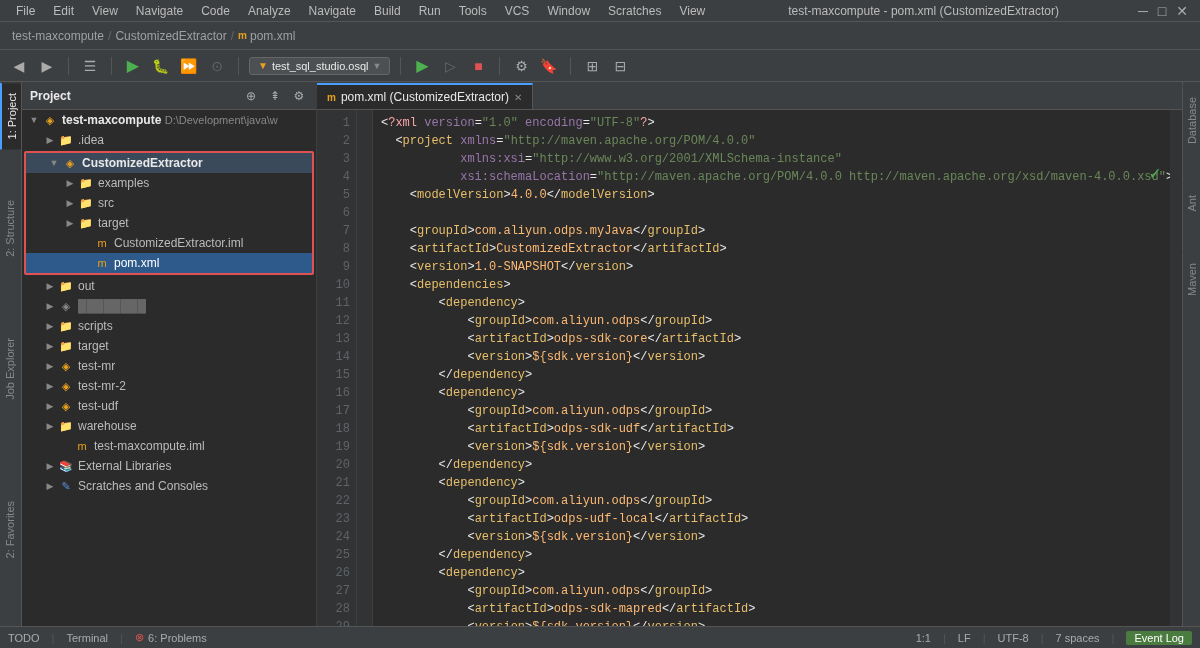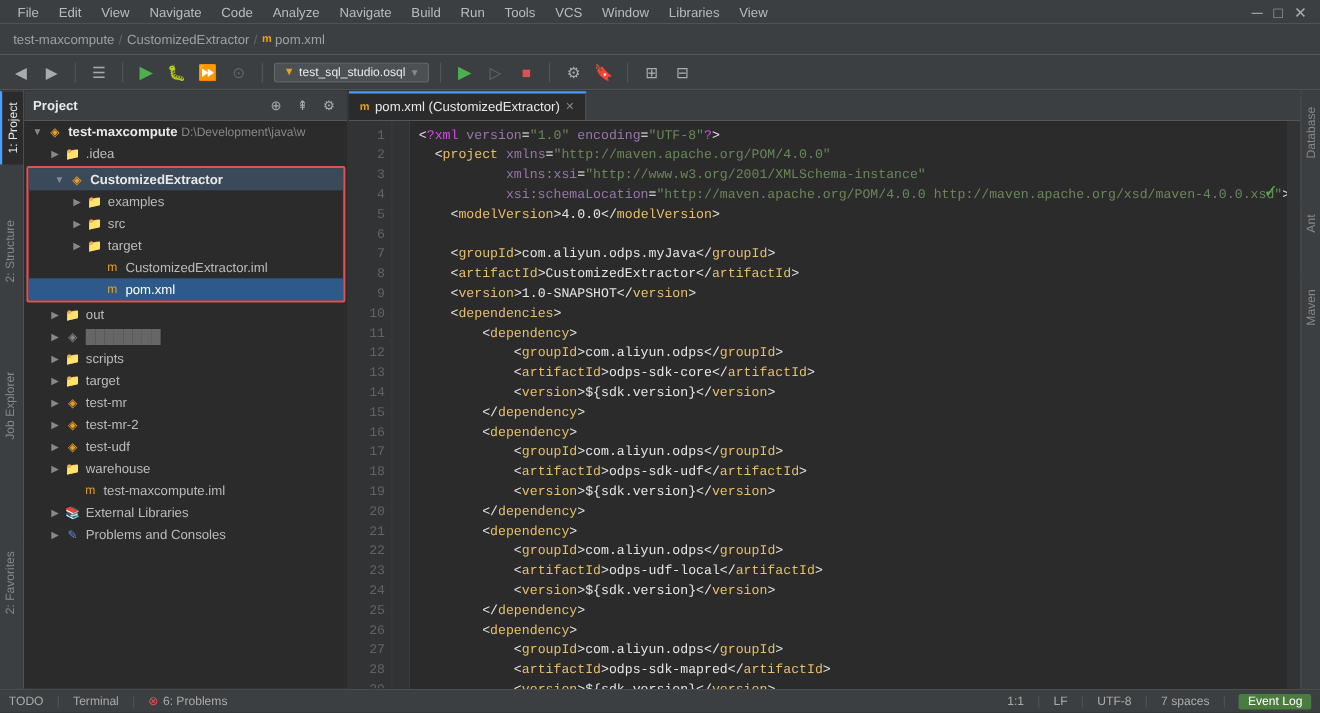--- a/index.html
+++ b/index.html
@@ -244,22 +244,22 @@
     }
     .code-content::-webkit-scrollbar { height: 6px; width: 6px; }
     .code-content::-webkit-scrollbar-track { background: #2b2b2b; }
     .code-content::-webkit-scrollbar-thumb { background: #555; }
 
     
     .xml-bracket { color: #e8e8e8; }
     .xml-tag { color: #e8bf6a; }
     .xml-attr { color: #9876aa; }
     .xml-val { color: #6a8759; }
-    .xml-text { color: #e5e5e5; }
-    .xml-decl { color: #d946ef; }
+    .xml-text { color: #fdba74; }
+    .xml-decl { color: #fca5a5; }
 
     
     #right-tabs {
       width: 18px;
       background: #3c3f41;
       border-left: 1px solid #555;
       display: flex;
       flex-direction: column;
       align-items: center;
       padding-top: 4px;
@@ -338,23 +338,24 @@
   <span class="menu-item">View</span>
   <span class="menu-item">Navigate</span>
   <span class="menu-item">Code</span>
   <span class="menu-item">Analyze</span>
   <span class="menu-item">Navigate</span>
   <span class="menu-item">Build</span>
   <span class="menu-item">Run</span>
   <span class="menu-item">Tools</span>
   <span class="menu-item">VCS</span>
   <span class="menu-item">Window</span>
-  <span class="menu-item">Libraries</span>
+  <span class="menu-item">Scratches</span>
   <span class="menu-item">View</span>
   <span class="menu-spacer"></span>
+  <span class="menu-title">test-maxcompute - pom.xml (CustomizedExtractor)</span>
   <span class="menu-spacer"></span>
   <span style="color:#aaa;font-size:14px;cursor:pointer;padding:0 4px;">─</span>
   <span style="color:#aaa;font-size:14px;cursor:pointer;padding:0 4px;">□</span>
   <span style="color:#aaa;font-size:14px;cursor:pointer;padding:0 4px;">✕</span>
 </div>
 
 <div id="breadcrumb">
   <span class="breadcrumb-item">test-maxcompute</span>
   <span class="breadcrumb-sep">/</span>
   <span class="breadcrumb-item">CustomizedExtractor</span>
@@ -523,21 +524,21 @@
 
       <div class="tree-item" style="padding-left:20px;">
         <span class="tree-arrow">▶</span>
         <span class="tree-icon" style="color:#5a8cd4;">📚</span>
         <span class="tree-label">External Libraries</span>
       </div>
 
       <div class="tree-item" style="padding-left:20px;">
         <span class="tree-arrow">▶</span>
         <span class="tree-icon" style="color:#5a8cd4;">✎</span>
-        <span class="tree-label">Problems and Consoles</span>
+        <span class="tree-label">Scratches and Consoles</span>
       </div>
 
     </div>
   </div>
 
   <div id="editor-area" style="position:relative;">
 
     <span class="green-check">✓</span>
 
     <div class="tab-bar">

